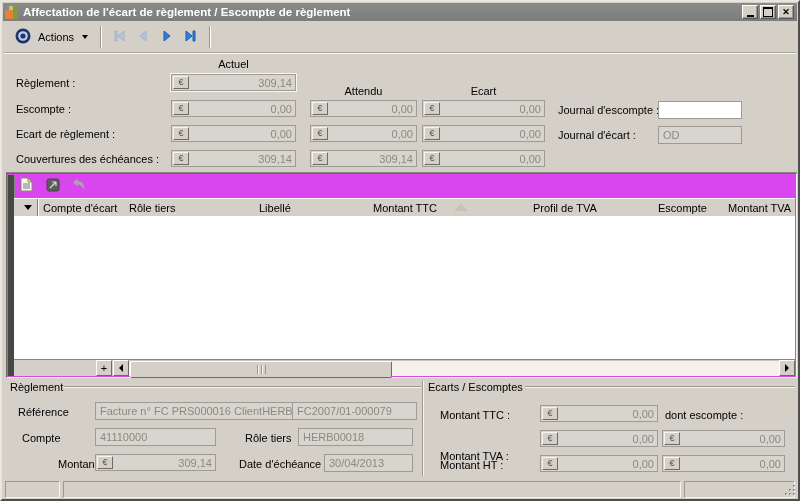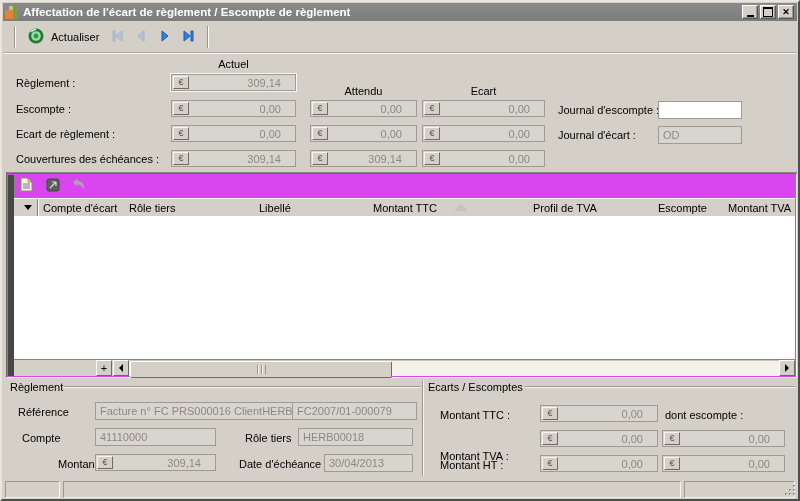--- a/index.html
+++ b/index.html
@@ -29,21 +29,21 @@
   .tsep{width:1px;height:22px;background:#9a978f;box-shadow:1px 0 0 #fff;margin:0 6px;}
   .navbtn{background:none;border:none;padding:1px;margin:0 3px;display:flex;align-items:center;cursor:default;}
   .caret{width:0;height:0;border-left:3px solid transparent;border-right:3px solid transparent;border-top:4px solid #000;margin-left:2px;}
   
   .money{position:absolute;height:17px;box-sizing:border-box;background:#d8d5ce;border:1px solid #9e9b94;
     display:flex;align-items:center;}
   .money.hl{box-shadow:0 0 0 1px #f7f6f2;}
   .eb{width:16px;height:13px;margin-left:1px;box-sizing:border-box;background:#d4d0c8;
     border:1px solid;border-color:#f5f4f0 #6e6b64 #6e6b64 #f5f4f0;
     font-size:9px;line-height:10px;text-align:center;color:#55524b;flex:none;}
-  .mv{flex:1;text-align:right;padding-right:14px;color:#8c897f;overflow:hidden;white-space:nowrap;}
+  .mv{flex:1;text-align:right;padding-right:3px;color:#8c897f;overflow:hidden;white-space:nowrap;}
   .tfield{position:absolute;height:18px;box-sizing:border-box;background:#d8d5ce;border:1px solid #9e9b94;
     color:#8c897f;padding:2px 4px;white-space:nowrap;overflow:hidden;}
   .tfield.white{background:#fff;color:#000;}
   
   .gridpanel{position:absolute;left:4px;top:171px;width:791px;height:205px;box-sizing:border-box;
     background:#d946ef;border:1px solid;border-color:#6e6b64 #f5f4f0 #f5f4f0 #6e6b64;box-shadow:0 -1px 0 #8a8780;}
   .rowstrip{position:absolute;left:1px;top:1px;bottom:1px;width:6px;background:#474747;border-right:1px solid #8a8780;}
   .gtool{position:absolute;left:8px;top:1px;right:1px;height:22px;display:flex;align-items:center;gap:9px;padding-left:3px;}
   .gicon{width:17px;height:17px;display:flex;align-items:center;justify-content:center;background:none;border:none;padding:0;}
   .ghead{position:absolute;left:7px;right:1px;top:24px;height:17px;background:#d4d0c8;
@@ -94,32 +94,32 @@
       <button class="wbtn">
           <span class="glyph-max"></span>
         </button>
       <button class="wbtn">
           <span class="glyph-x">✕</span>
         </button>
     </span>
   </div>
 
   <div class="toolbar">
-    <span class="tsep"></span>
     <button class="tbtn">
       <span>
         <svg width="18" height="18">
-            <circle cx="9" cy="9" r="7.5" fill="#1e7c30"></circle>
-            <circle cx="9" cy="9" r="4.8" fill="#9fd8aa"></circle>
-            <circle cx="9" cy="9" r="2.4" fill="#2c9c42"></circle>
-            <path d="M4 5 A7 7 0 0 1 9 2.2" stroke="#e9f6ec" stroke-width="1.6" fill="none"></path>
+            <circle cx="9" cy="9" r="7.5" fill="#1b356f"></circle>
+            <circle cx="9" cy="9" r="4.8" fill="#c3cde6"></circle>
+            <circle cx="9" cy="9" r="2.6" fill="#1b356f"></circle>
           </svg>
       </span>
-      <span>Actualiser</span>
-    </button>
+      <span>Actions</span>
+      <span class="caret"></span>
+    </button>
+    <span class="tsep"></span>
     <button class="navbtn">
       <span><svg width="16" height="16">
             <path d="M4 3 h2 v10 h-2 z M13 3 L7 8 L13 13 Z" fill="#b4c4dc" stroke="#a0b2cc"></path>
           </svg></span>
     </button>
     <button class="navbtn">
       <span><svg width="16" height="16">
             <path d="M11 3 L5 8 L11 13 Z" fill="#b4c4dc" stroke="#a0b2cc"></path>
           </svg></span>
     </button>

